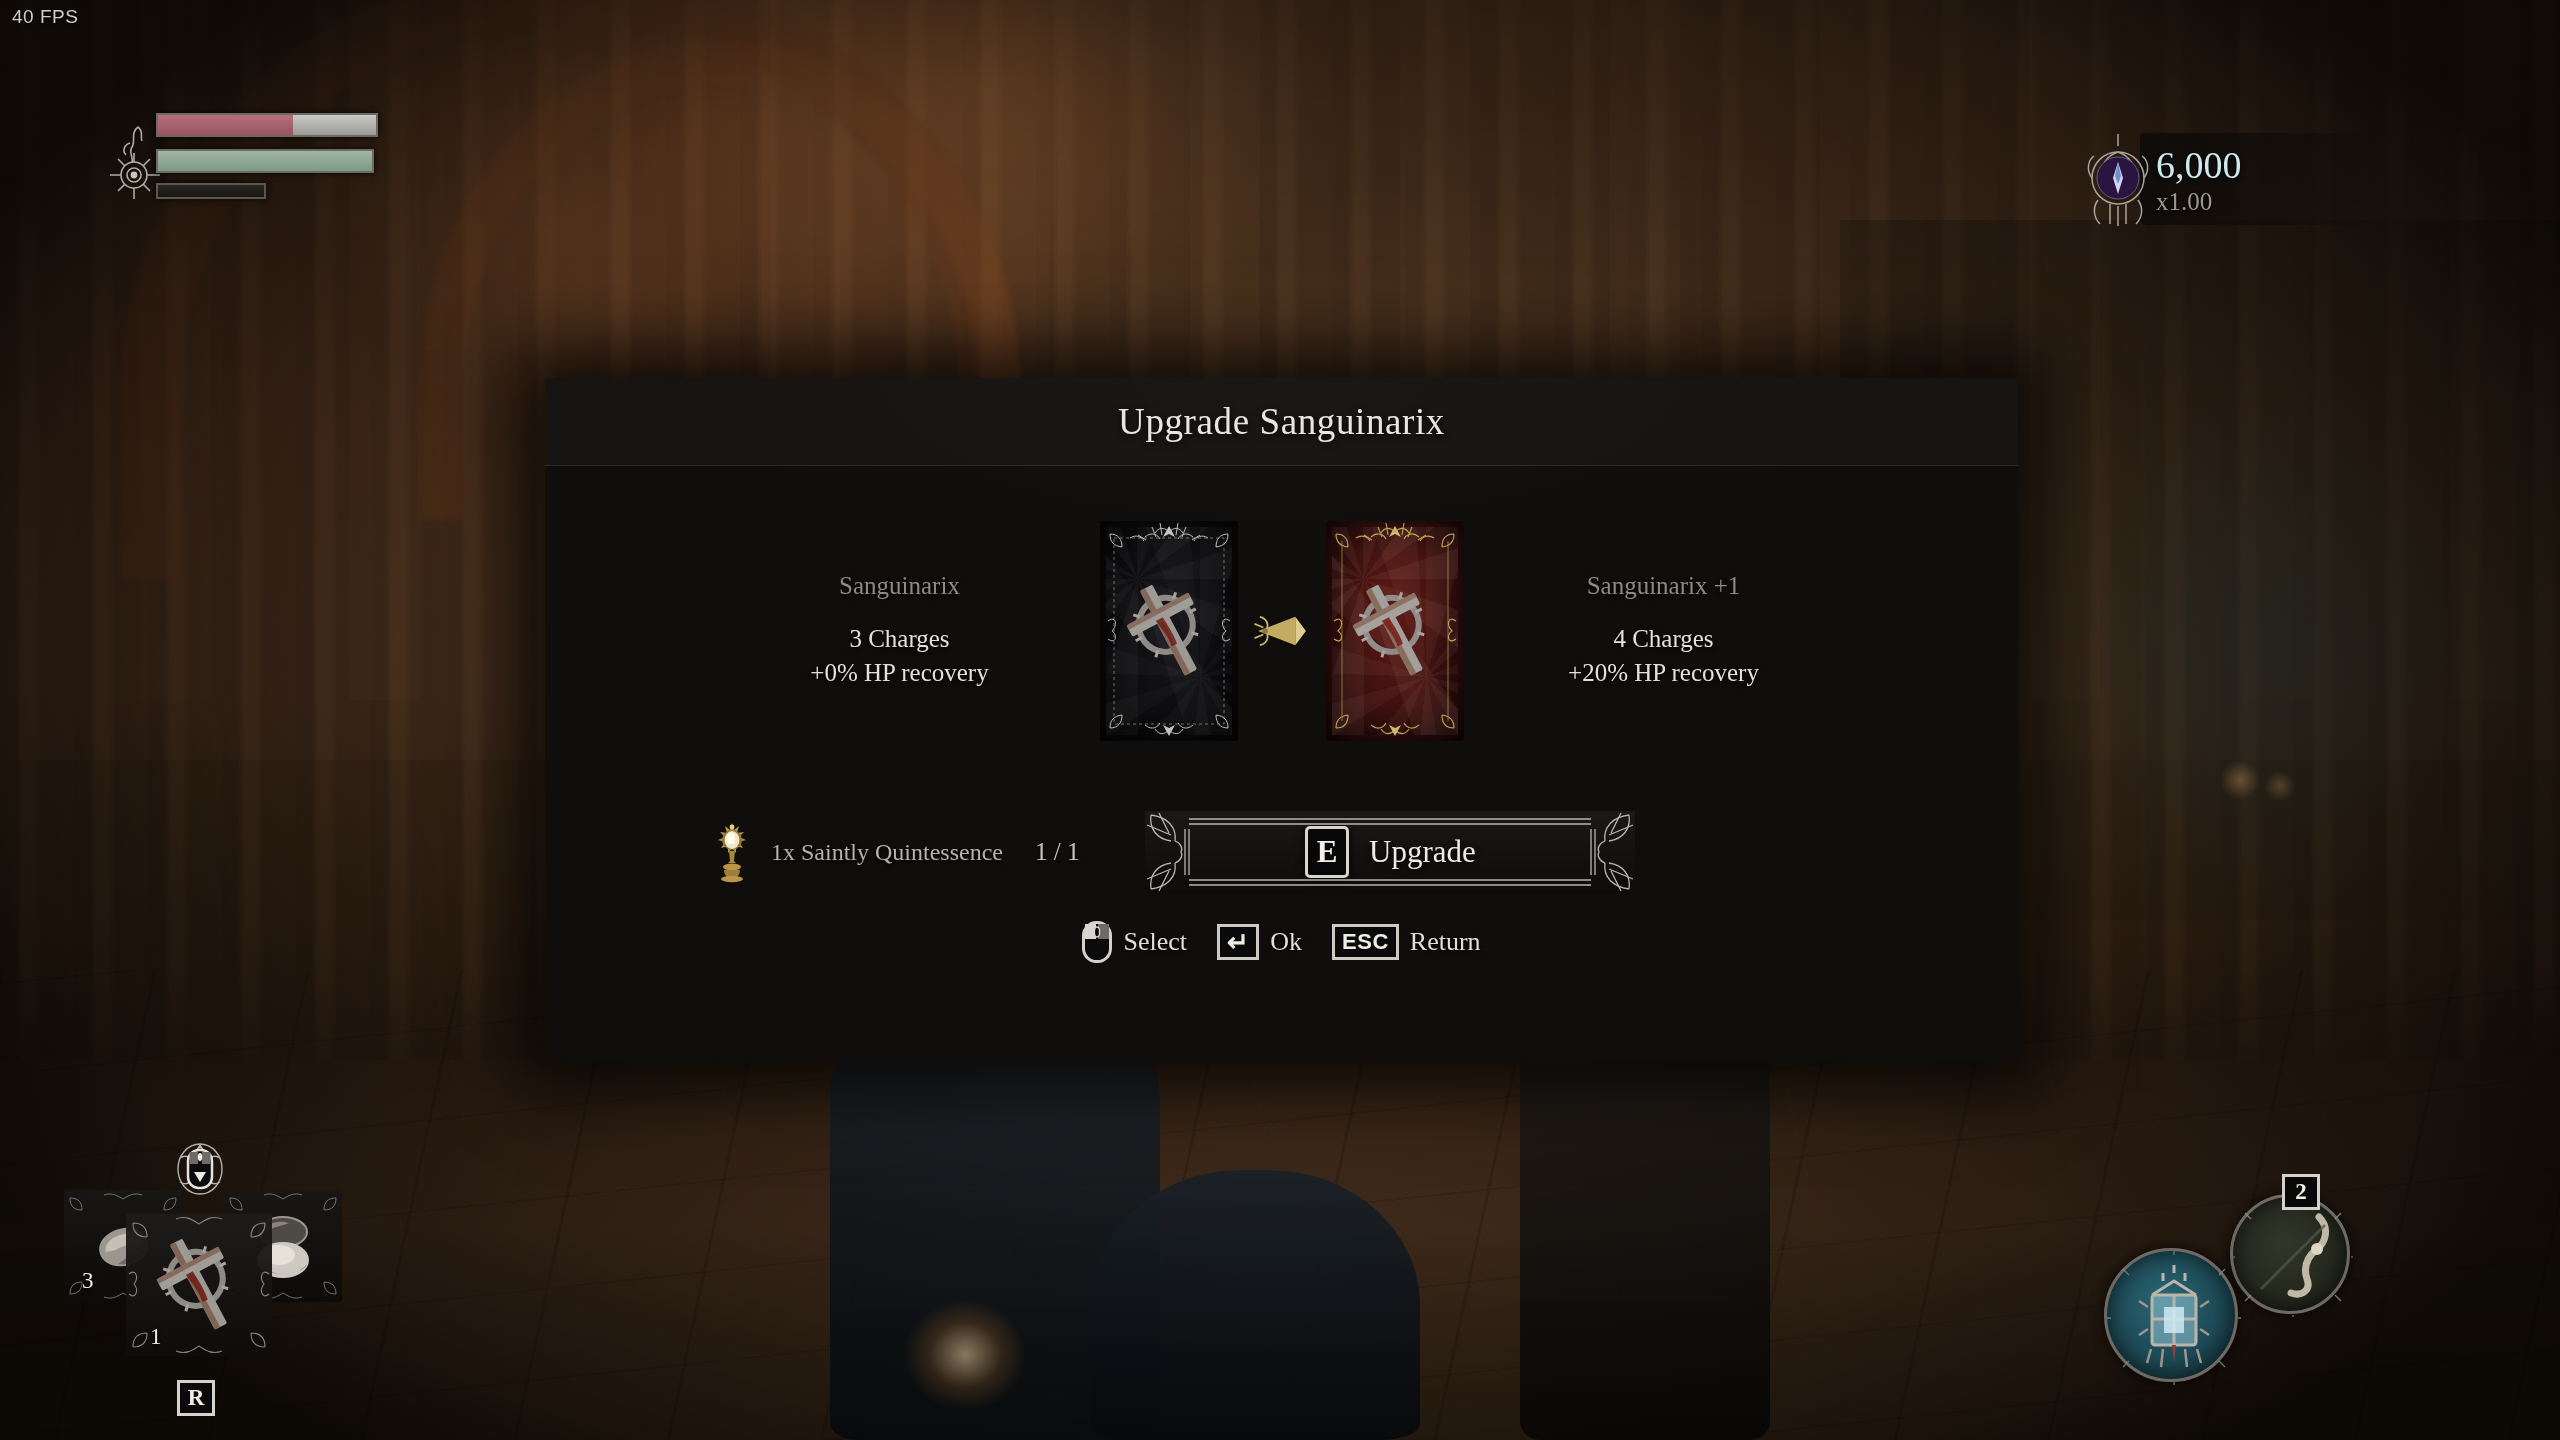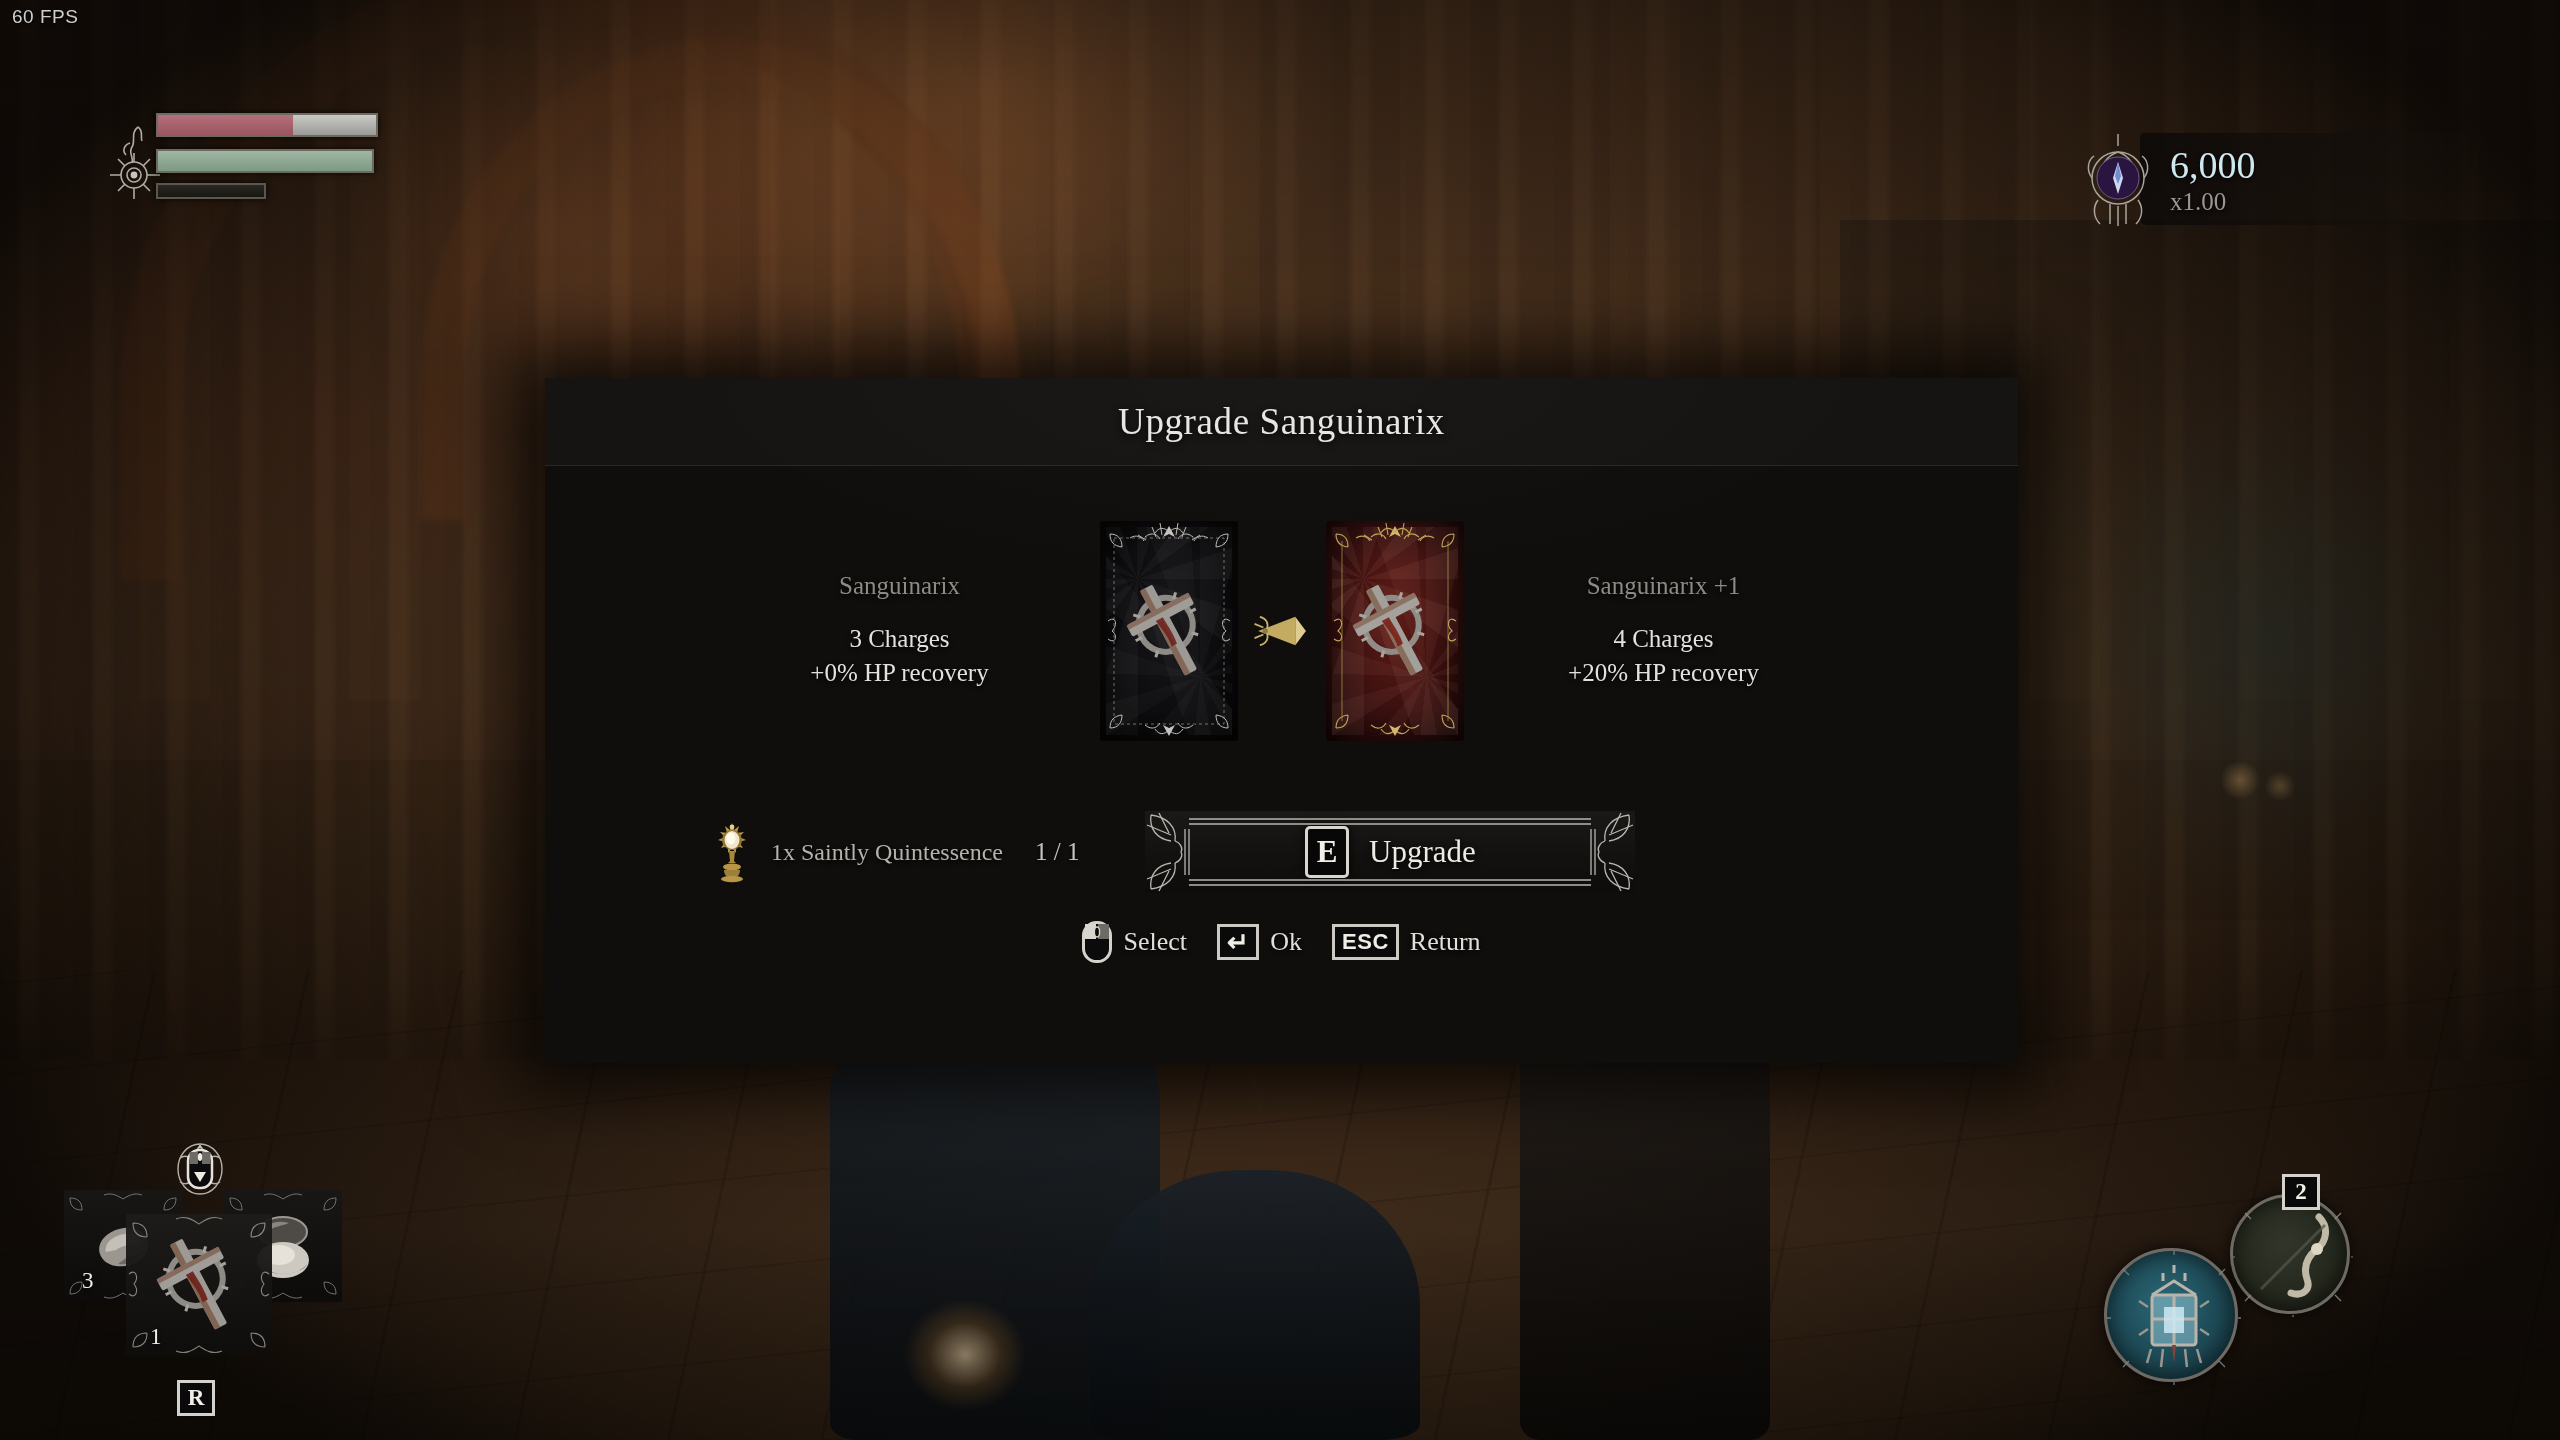--- a/index.html
+++ b/index.html
@@ -142,21 +142,21 @@
     width: 420px; height: 110px;
     display: flex; align-items: center;
   }
   .currency-plate {
     position: absolute; left: 60px; top: 8px; width: 352px; height: 92px;
     background: linear-gradient(100deg, rgba(12,10,9,0.86), rgba(20,16,12,0.55) 70%, rgba(20,16,12,0.0));
     filter: blur(0.6px);
     border-radius: 4px 30px 16px 6px;
   }
   .currency-orb { position: relative; width: 76px; height: 96px; flex: 0 0 76px; }
-  .currency-text { position: relative; margin-left: 14px; }
+  .currency-text { position: relative; }
   .currency-amount {
     font-size: 38px; color: #cfe7ef; line-height: 1;
     text-shadow: 0 2px 5px rgba(0,0,0,.9);
     font-family: "Liberation Serif", serif;
   }
   .currency-mult {
     font-size: 25px; color: #9a9792; margin-top: 5px; line-height: 1;
     text-shadow: 0 2px 4px rgba(0,0,0,.9);
   }
 
@@ -391,21 +391,21 @@
   <div class="bg-statues"></div>
   <div class="bg-right-hall"></div>
   <div class="bg-floor"></div>
   <div class="bg-floor-cracks"></div>
   <div class="bg-figure fig-a"></div>
   <div class="bg-figure fig-c"></div>
   <div class="bg-figure fig-b"></div>
   <div class="fig-glow"></div>
   <div class="bg-vignette"></div>
 
-  <div class="fps">60 FPS</div>
+  <div class="fps">40 FPS</div>
 
   <div class="hud-left">
     <svg class="hud-emblem" viewBox="0 0 54 78">
       <g fill="none" stroke="#b0aca4" stroke-width="1.6">
         <path d="M30 4 C22 10 28 18 24 24 C20 30 26 34 24 40"></path>
         <path d="M30 4 C36 8 32 14 34 18"></path>
         <path d="M22 20 C16 22 14 28 18 32"></path>
         <circle cx="26" cy="52" r="13"></circle>
         <circle cx="26" cy="52" r="7"></circle>
         <path d="M26 39 L26 30 M26 65 L26 76 M13 52 L2 52 M39 52 L52 52"></path>

